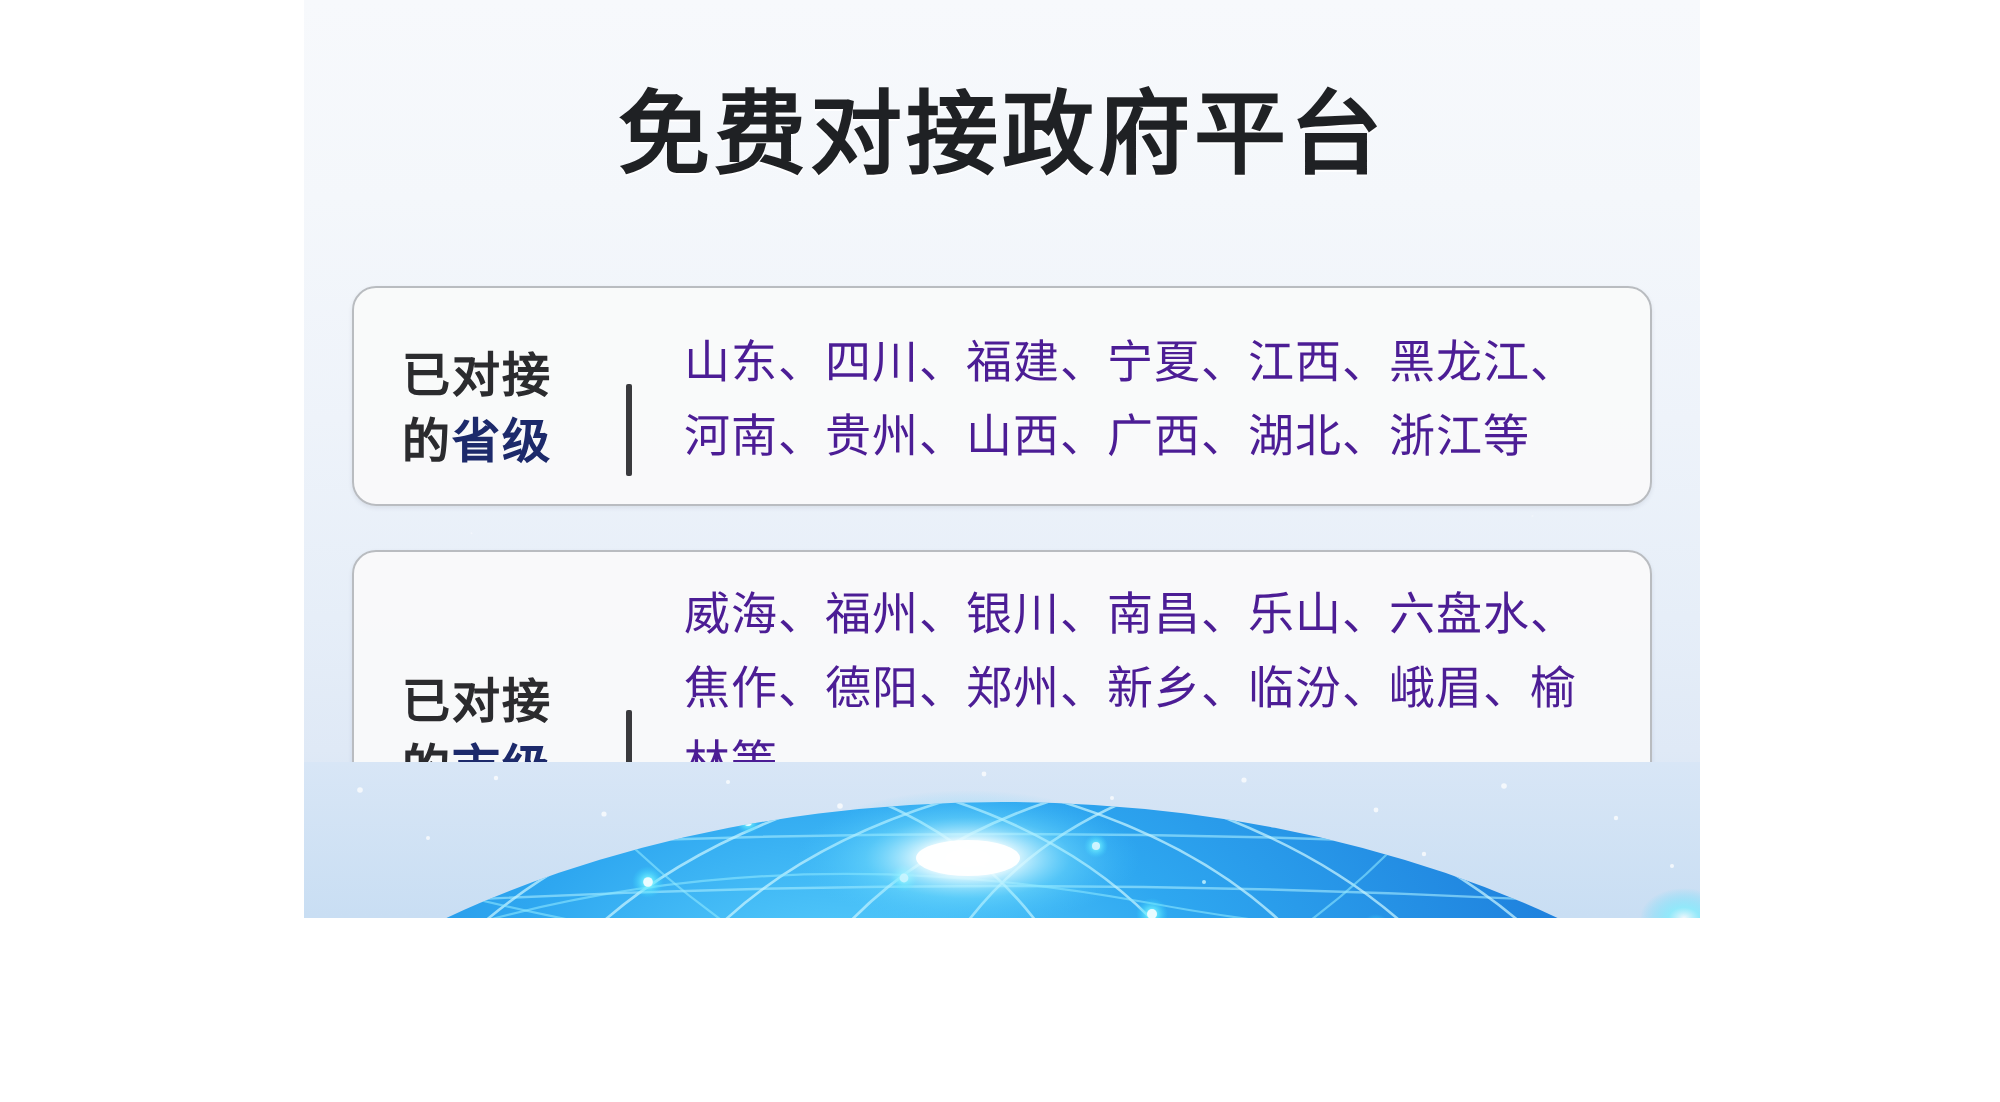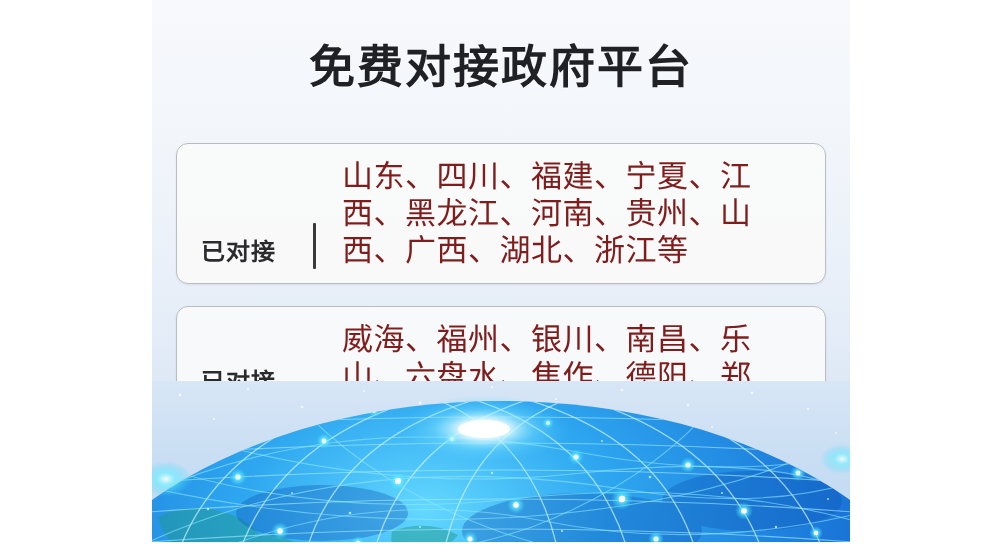--- a/index.html
+++ b/index.html
@@ -12,21 +12,21 @@
     width: 1000px;
     height: 551px;
     overflow: hidden;
     font-family: "Liberation Sans", "DejaVu Sans", sans-serif;
   }
 
   
   .screen {
     position: relative;
     width: 1000px;
-    height: 542px;
+    height: 459px;
     background: #ffffff;
     overflow: hidden;
   }
 
   
   .poster {
     position: absolute;
     left: 152px;
     top: 0;
     width: 698px;
@@ -114,23 +114,23 @@
     flex: 0 0 auto;
     width: 3px;
     height: 46px;
     background: #3a3a3d;
     margin: 0 26px 0 8px;
     border-radius: 1px;
   }
 
   .card-body {
     flex: 1 1 auto;
-    font-size: 31px;
+    font-size: 23px;
     line-height: 37px;
-    color: #7f1d1d;
+    color: #4c1d95;
     letter-spacing: .5px;
     font-family: "DejaVu Sans", "Liberation Sans", sans-serif;
   }
 
   
   .globe-wrap {
     position: absolute;
     left: 0;
     bottom: 0;
     width: 698px;
@@ -148,20 +148,21 @@
 
     <div class="dust"></div>
 
     <div class="title">免费对接政府平台</div>
 
     <div class="cards">
 
       <div class="card">
         <div class="card-label">
           <div>已对接</div>
+          <div><span>的</span><span class="hl">省级</span></div>
         </div>
         <div class="card-divider"></div>
         <div class="card-body">山东、四川、福建、宁夏、江西、黑龙江、河南、贵州、山西、广西、湖北、浙江等</div>
       </div>
 
       <div class="card">
         <div class="card-label">
           <div>已对接</div>
           <div><span>的</span><span class="hl">市级</span></div>
         </div>

